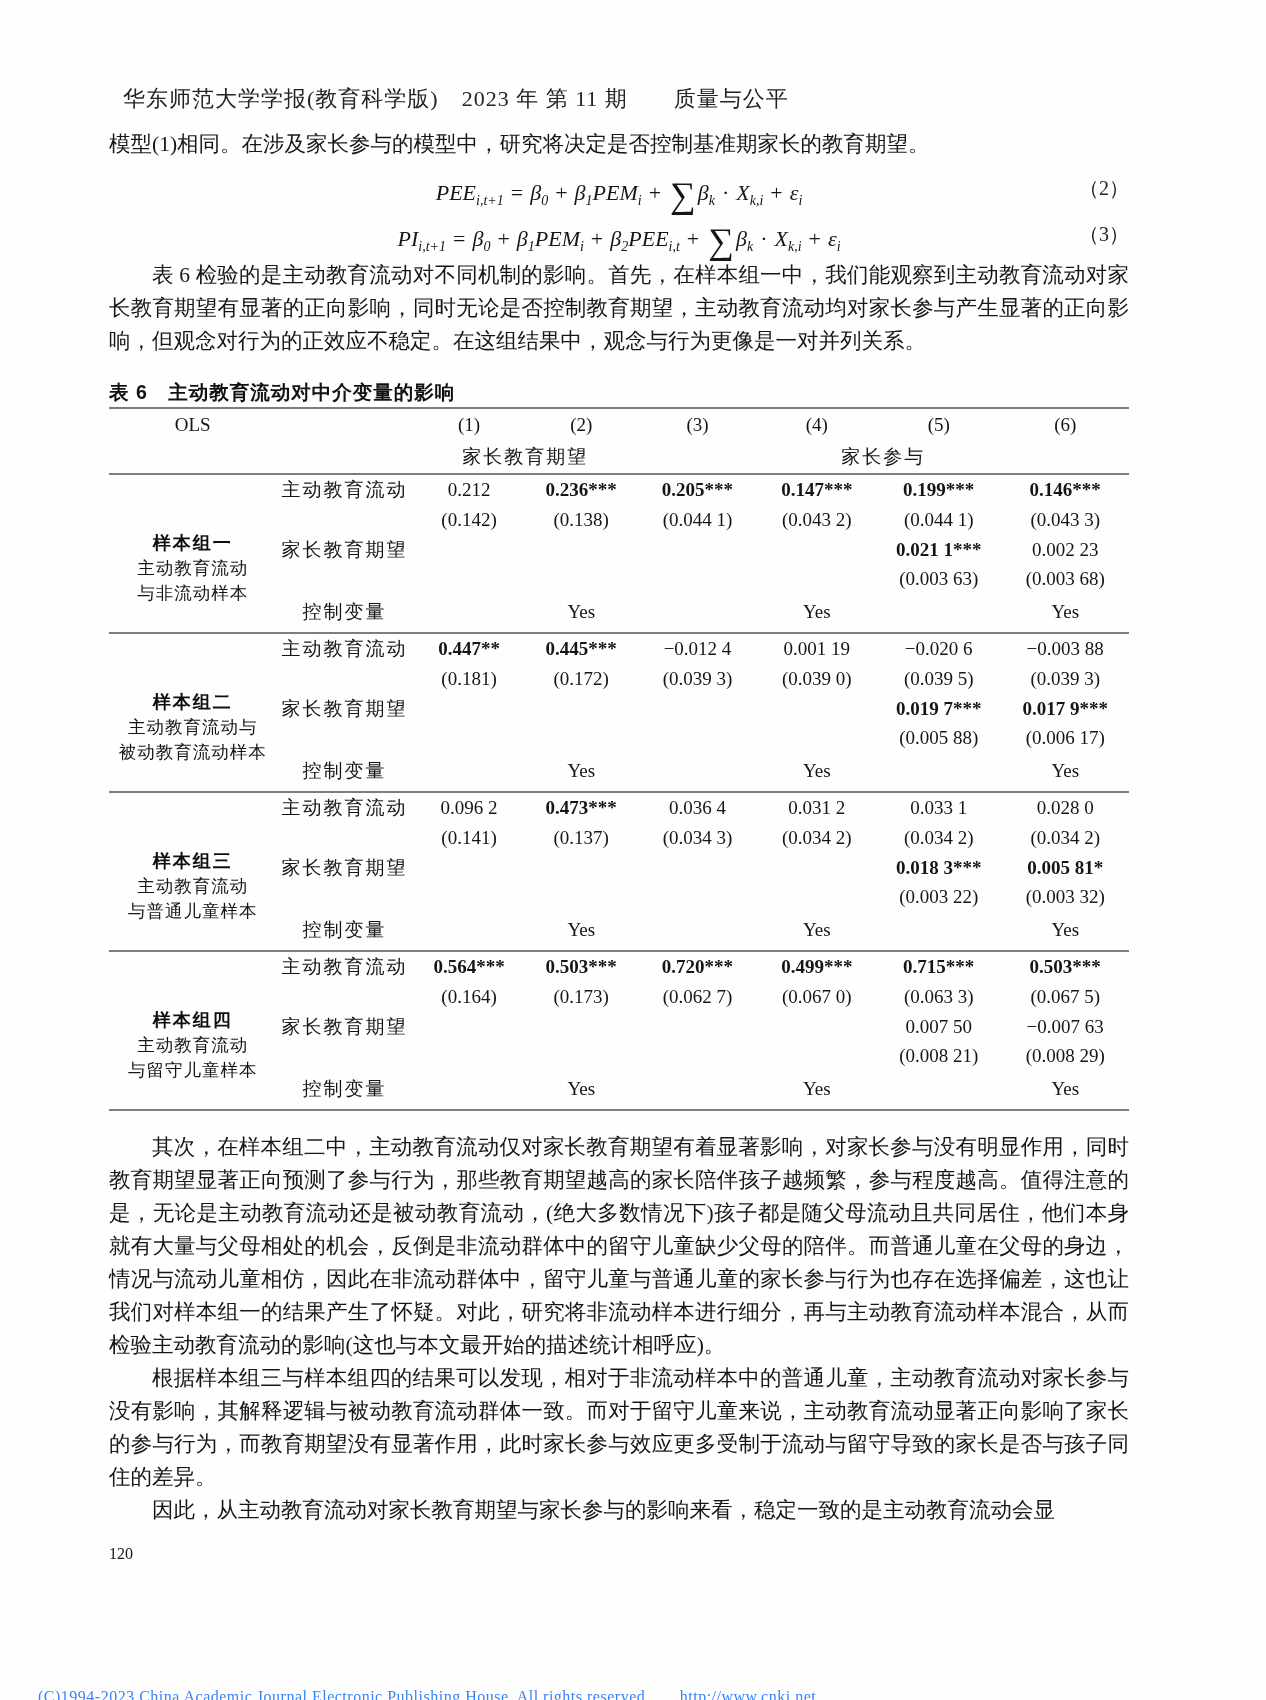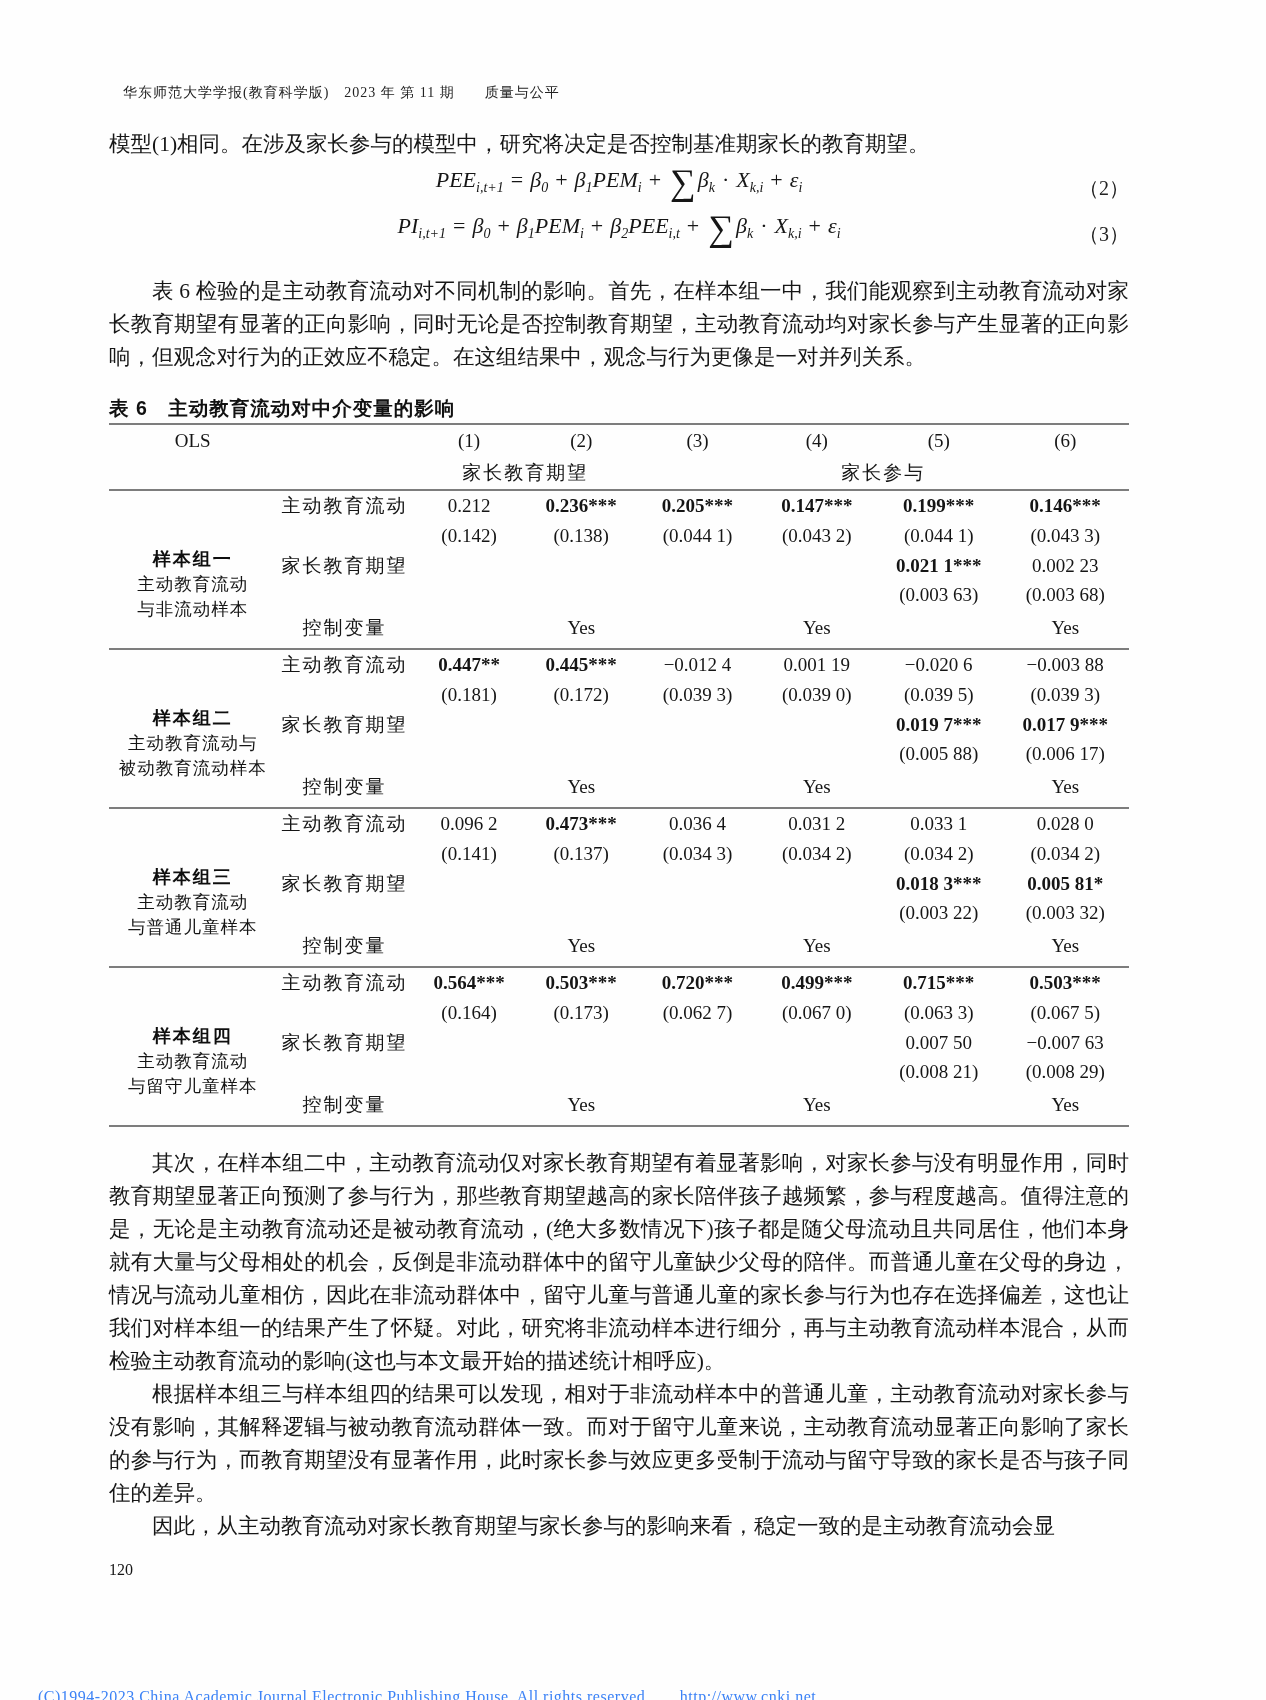--- a/index.html
+++ b/index.html
@@ -1,26 +1,26 @@
 <!DOCTYPE html>
 <html><head>
 <meta charset="utf-8">
 <style>
   html,body{margin:0;padding:0;background:#fff;}
   .page{position:relative;width:1266px;height:1700px;background:#fefefe;overflow:hidden;
         font-family:"Liberation Serif","DejaVu Serif",serif;color:#161616;}
-  .page-header{position:absolute;top:84px;left:123px;font-size:14px;letter-spacing:1px;color:#222;}
+  .page-header{position:absolute;top:84px;left:123px;font-size:22px;letter-spacing:1px;color:#222;}
   .content{position:absolute;top:128px;left:109px;width:1020px;}
   p.body-text{margin:0;font-size:21.5px;line-height:33px;text-align:justify;text-justify:inter-ideograph;}
   p.indent{text-indent:2em;}
-  p.mt1{margin-top:22px;}
+  p.mt1{margin-top:6px;}
   p.mt2{margin-top:20px;}
   
   .eq-row{position:relative;height:44px;margin-top:2px;text-align:center;}
-  .eq{display:inline-block;margin-top:4px;font-size:22px;font-style:italic;white-space:nowrap;}
+  .eq{display:inline-block;margin-top:17px;font-size:22px;font-style:italic;white-space:nowrap;}
   .eq .op{font-style:normal;margin:0 7px;}
   .eq .sum{font-style:normal;font-size:36px;vertical-align:-7px;margin:0 2px;line-height:0;}
   .eq sub{font-size:14px;font-style:italic;letter-spacing:0;}
   .eq-num{position:absolute;right:0;top:12px;font-size:20px;font-style:normal;color:#222;}
   
   .table-title{margin-top:21px;height:26px;text-align:left;font-family:"Liberation Sans","DejaVu Sans",sans-serif;
                font-weight:700;font-size:19.5px;letter-spacing:1px;color:#111;}
   table.paper{margin-top:2px;width:100%;border-collapse:separate;border-spacing:0;table-layout:fixed;}
   table.paper td{padding:0;vertical-align:middle;text-align:center;font-size:19px;color:#151515;overflow:hidden;}
   tr.hdr{height:32px;} tr.subhdr{height:32px;}

